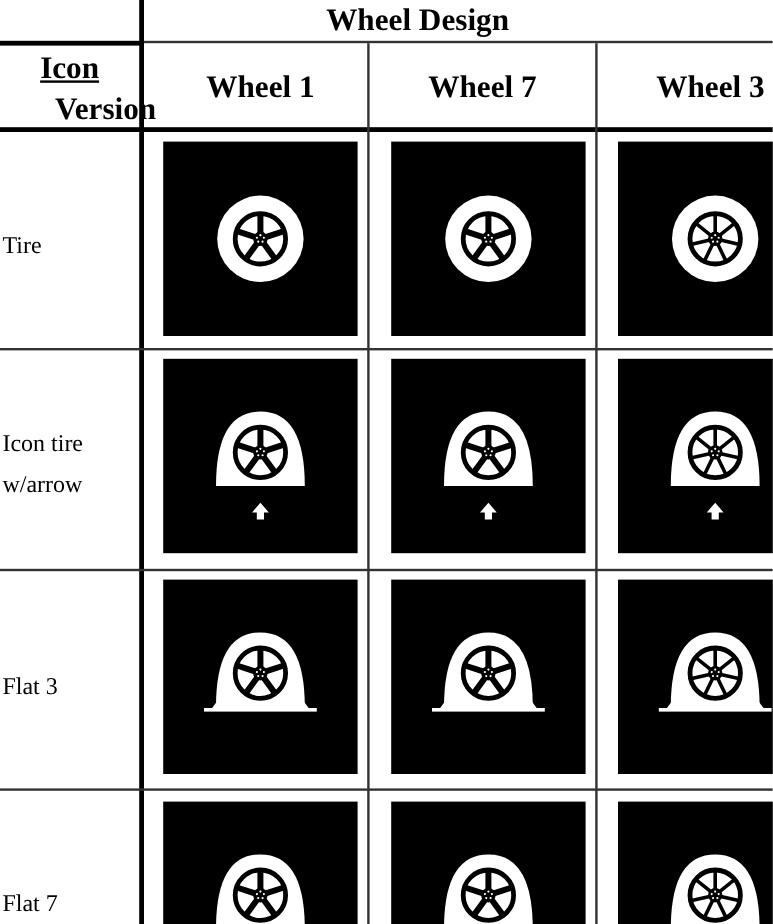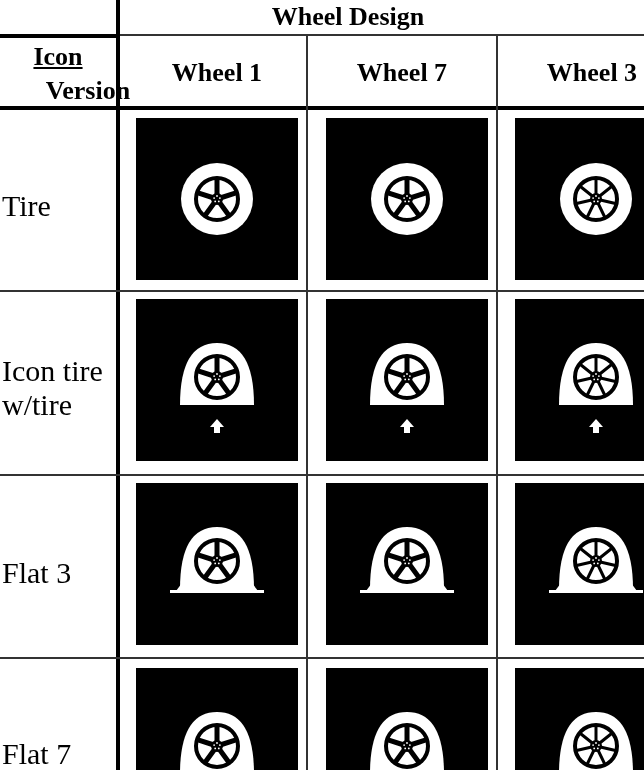--- a/index.html
+++ b/index.html
@@ -1,21 +1,21 @@
 <!DOCTYPE html>
 <html><head>
   <meta charset="utf-8">
   <style>
     html, body { margin: 0; padding: 0; background: #ffffff; }
     body { width: 644px; height: 770px; overflow: hidden; position: relative; font-family: "Liberation Serif", serif; color: #000; }
     .hline { position: absolute; background: #333; }
     .vline { position: absolute; background: #333; }
     .thick { background: #000; }
     .hdr-text { position: absolute; font-weight: bold; font-size: 26px; text-align: center; line-height: 1; white-space: nowrap; }
-    .row-label { position: absolute; left: 2px; font-size: 30px; line-height: 33px; white-space: nowrap; text-align: right; }
+    .row-label { position: absolute; left: 2px; font-size: 20px; line-height: 33px; white-space: nowrap; text-align: right; }
     .icon-box { position: absolute; background: #000; width: 162px; height: 162px; overflow: hidden; }
     .icon-box svg { position: absolute; left: 0; top: 0; }
   </style>
 </head>
 <body>
 
 <div class="vline thick" style="left:116px; top:0; width:4px; height:770px;"></div>
 <div class="hline thick" style="left:0; top:34px; width:120px; height:4px;"></div>
 <div class="hline" style="left:120px; top:34px; width:524px; height:2px;"></div>
 <div class="hline thick" style="left:0; top:106px; width:644px; height:4px;"></div>
@@ -27,21 +27,21 @@
 
 <div class="hdr-text" style="left:120px; width:456px; top:4px;">Wheel Design</div>
 <div class="hdr-text" style="left:0; width:116px; top:44px;text-decoration:underline;">Icon</div>
 <div class="hdr-text" style="left:0; width:96px; top:78px;margin-left:40px;">Version</div>
 <div class="hdr-text" style="left:120px; width:194px; top:60px;">Wheel 1</div>
 <div class="hdr-text" style="left:308px; width:188px; top:60px;">Wheel 7</div>
 <div class="hdr-text" style="left:498px; width:188px; top:60px;">Wheel 3</div>
 
 <div class="row-label" style="top:189px;">Tire</div>
 <div class="row-label" style="top:354px;">Icon tire</div>
-<div class="row-label" style="top:388px;">w/tire</div>
+<div class="row-label" style="top:388px;">w/arrow</div>
 <div class="row-label" style="top:556px;">Flat 3</div>
 <div class="row-label" style="top:737px;">Flat 7</div>
 
 <div id="icons">
     <div class="icon-box" style="left: 136px; top: 118px; background: rgb(0, 0, 0);">
       <svg width="162" height="162" viewBox="0 0 162 162">
         <circle cx="81" cy="81" r="36" fill="#fff"></circle>
         <circle cx="81" cy="81" r="21" fill="none" stroke="#000" stroke-width="4"></circle>
         <line x1="81" y1="81" x2="81.0" y2="61.0" stroke="#000" stroke-width="5" stroke-linecap="round"></line>
         <line x1="81" y1="81" x2="100.0" y2="74.8" stroke="#000" stroke-width="5" stroke-linecap="round"></line>

